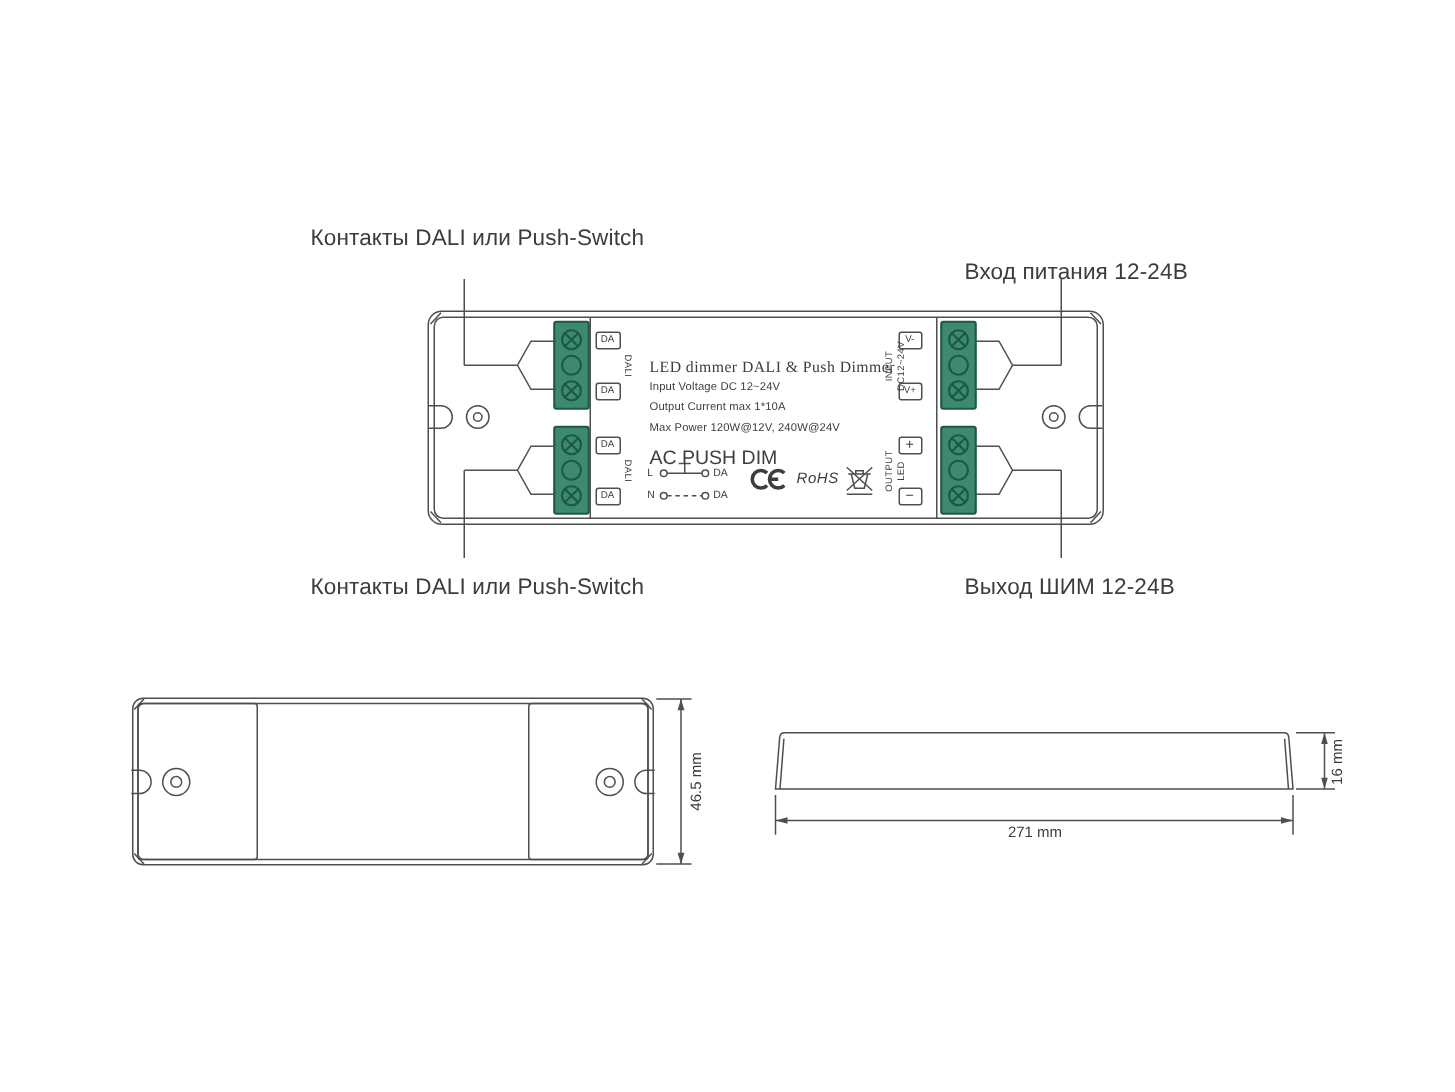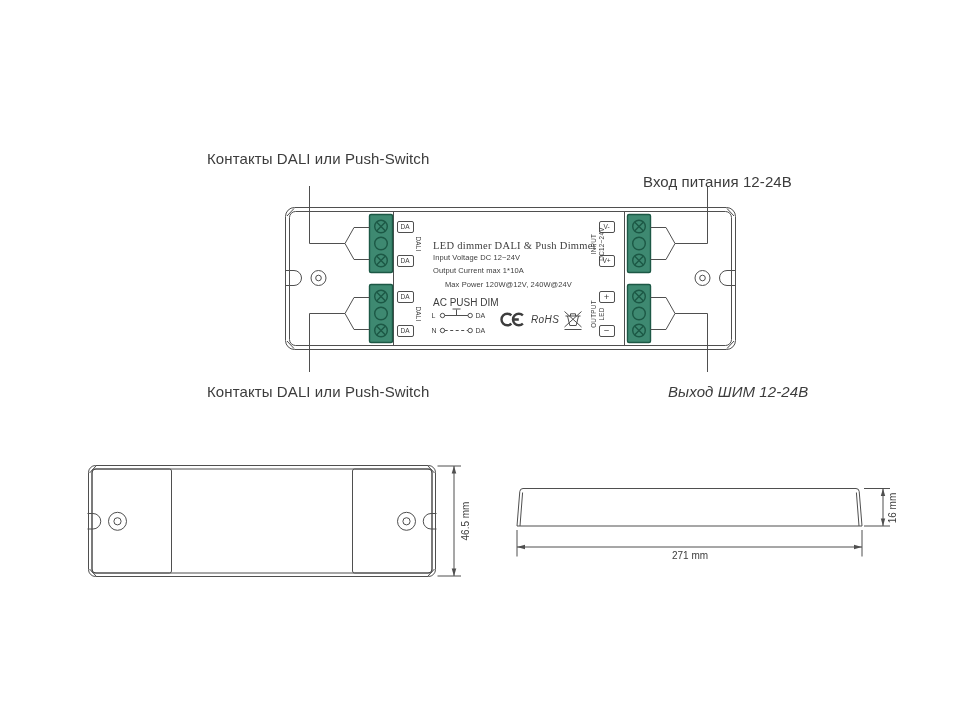--- a/index.html
+++ b/index.html
@@ -5,21 +5,21 @@
   html,body{margin:0;padding:0;background:#fff;}
   .canvas{
     position:relative;width:970px;height:724px;background:#ffffff;overflow:hidden;
     font-family:"Liberation Sans",sans-serif;
   }
   svg{position:absolute;left:0;top:0;}
   .t{position:absolute;white-space:nowrap;color:#3d3d3d;}
   .callout{font-size:15px;color:#3c3c3c;letter-spacing:.1px;}
   .title{font-size:10.5px;letter-spacing:.3px;}
   .spec{font-size:7.5px;letter-spacing:.1px;}
-  .small{font-size:10px;text-align:right;}
+  .small{font-size:13px;text-align:right;}
   .wlabel{font-size:7px;}
   .rohs{font-size:10px;letter-spacing:.4px;}
   .dim{font-size:10px;color:#3c3c3c;}
   .rot{transform:translate(-50%,-50%) rotate(-90deg);}
   .rotcw{transform:translate(-50%,-50%) rotate(90deg);}
   .vlab{font-size:6.3px;letter-spacing:.3px;}
   .pin{
     position:absolute;box-sizing:border-box;border:1px solid #4f4f4f;border-radius:2px;
     background:#fff;display:flex;align-items:center;justify-content:center;
     font-size:6.5px;color:#3d3d3d;
@@ -134,26 +134,26 @@
       <path d="M864 488.5 H890 M864 526 H890 M883 488.5 V526"></path>
       <polygon points="883,488.5 880.8,496 885.2,496" fill="#4f4f4f" stroke="none"></polygon>
       <polygon points="883,526 880.8,518.5 885.2,518.5" fill="#4f4f4f" stroke="none"></polygon>
     </g>
   </g>
 </svg>
 
 <div class="t callout" style="left:207px;top:150px;">Контакты DALI или Push-Switch</div>
 <div class="t callout" style="left:643px;top:150px;margin-top:23px;">Вход питания 12-24В</div>
 <div class="t callout" style="left:207px;top:383px;">Контакты DALI или Push-Switch</div>
-<div class="t callout" style="left:668px;top:383px;font-style:italic;">Выход ШИМ 12-24В</div>
+<div class="t callout" style="left:643px;top:383px;">Выход ШИМ 12-24В</div>
 
 <div class="t title" style="left:433px;top:240px;font-family:Liberation Serif, serif;">LED dimmer DALI &amp; Push Dimmer</div>
 <div class="t spec" style="left:433px;top:252.5px;">Input Voltage DC 12~24V</div>
 <div class="t spec" style="left:433px;top:266px;text-align:right;">Output Current max 1*10A</div>
-<div class="t spec" style="left:433px;top:279.5px;margin-left:12px;">Max Power 120W@12V, 240W@24V</div>
+<div class="t spec" style="left:433px;top:279.5px;">Max Power 120W@12V, 240W@24V</div>
 <div class="t small" style="left:433px;top:296.5px;">AC PUSH DIM</div>
 <div class="t wlabel" style="left:431.5px;top:311.8px;">L</div>
 <div class="t wlabel" style="left:475.5px;top:311.8px;">DA</div>
 <div class="t wlabel" style="left:431.5px;top:326.8px;">N</div>
 <div class="t wlabel" style="left:475.5px;top:326.8px;">DA</div>
 <div class="t rohs" style="left:531px;top:314px;font-style:italic;">RoHS</div>
 
 <div class="pin" style="left:396.5px;top:220.5px;width:17px;height:12px;">DA</div>
 <div class="pin" style="left:396.5px;top:254.5px;width:17px;height:12px;">DA</div>
 <div class="pin" style="left:396.5px;top:290.5px;width:17px;height:12px;">DA</div>

